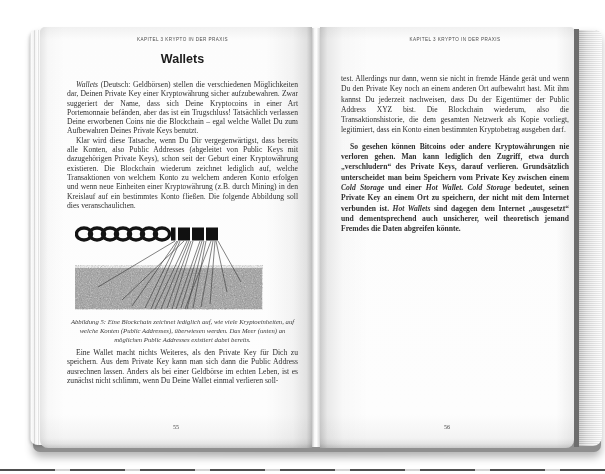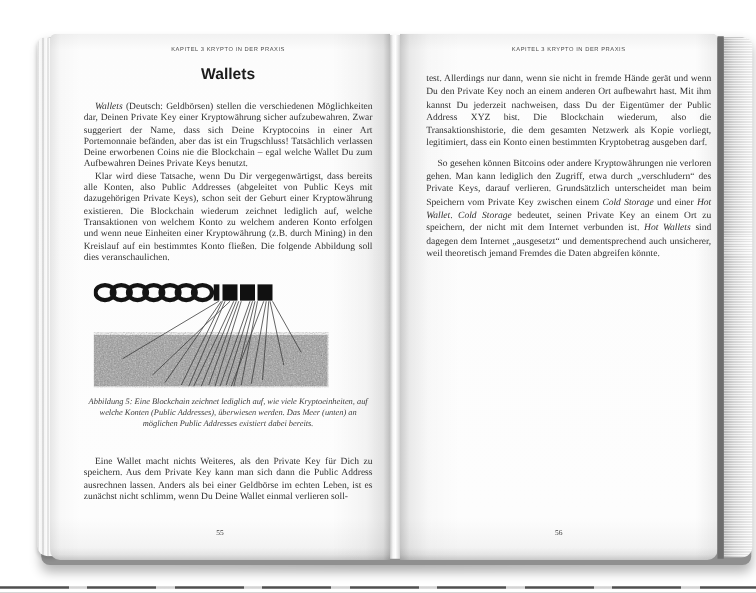--- a/index.html
+++ b/index.html
@@ -55,29 +55,29 @@
   .running-head { font-family:"Liberation Sans", sans-serif; font-size:4.6px; letter-spacing:0.45px;
     color:#4c4c4c; text-align:center; }
   .chapter-title { font-family:"Liberation Sans", sans-serif; font-weight:700; font-size:12.5px;
     color:#1c1c1c; text-align:center; margin-top:10px; }
 
   .paras { display:block; }
   .col-left .paras-top { margin-top:14px; }
   .para { margin:0; font-size:7.6px; line-height:9.3px; text-align:justify; }
   .para.indent { text-indent:9px; }
   .col-right .para { line-height:10.3px; }
-  .col-right .para + .para { margin-top:6px; }
-  .col-right .paras { margin-top:16px; }
+  .col-right .para + .para { margin-top:6px;font-weight:bold; }
+  .col-right .paras { margin-top:32px; }
 
   .figure { width:188px; height:86px; margin:14px 0 0 8px; }
   .figure svg { display:block; width:188px; height:86px; }
 
   .caption { margin:7px 2px 0; font-size:6.7px; line-height:9px; font-style:italic;
     text-align:center; color:#3a3a3a; }
-  .paras-bottom { margin-top:20px; }
+  .paras-bottom { margin-top:4px; }
 
   .page-number { position:absolute; left:0; right:0; bottom:18px; text-align:center;
     font-size:6px; color:#444444; }
 
   .floor-line { position:absolute; left:0; top:469px; width:605px; height:2px;
     background:repeating-linear-gradient(90deg, #4f4f4f 0 55px, rgba(79,79,79,0.25) 55px 70px); }
 </style>
 </head>
 <body>
 

